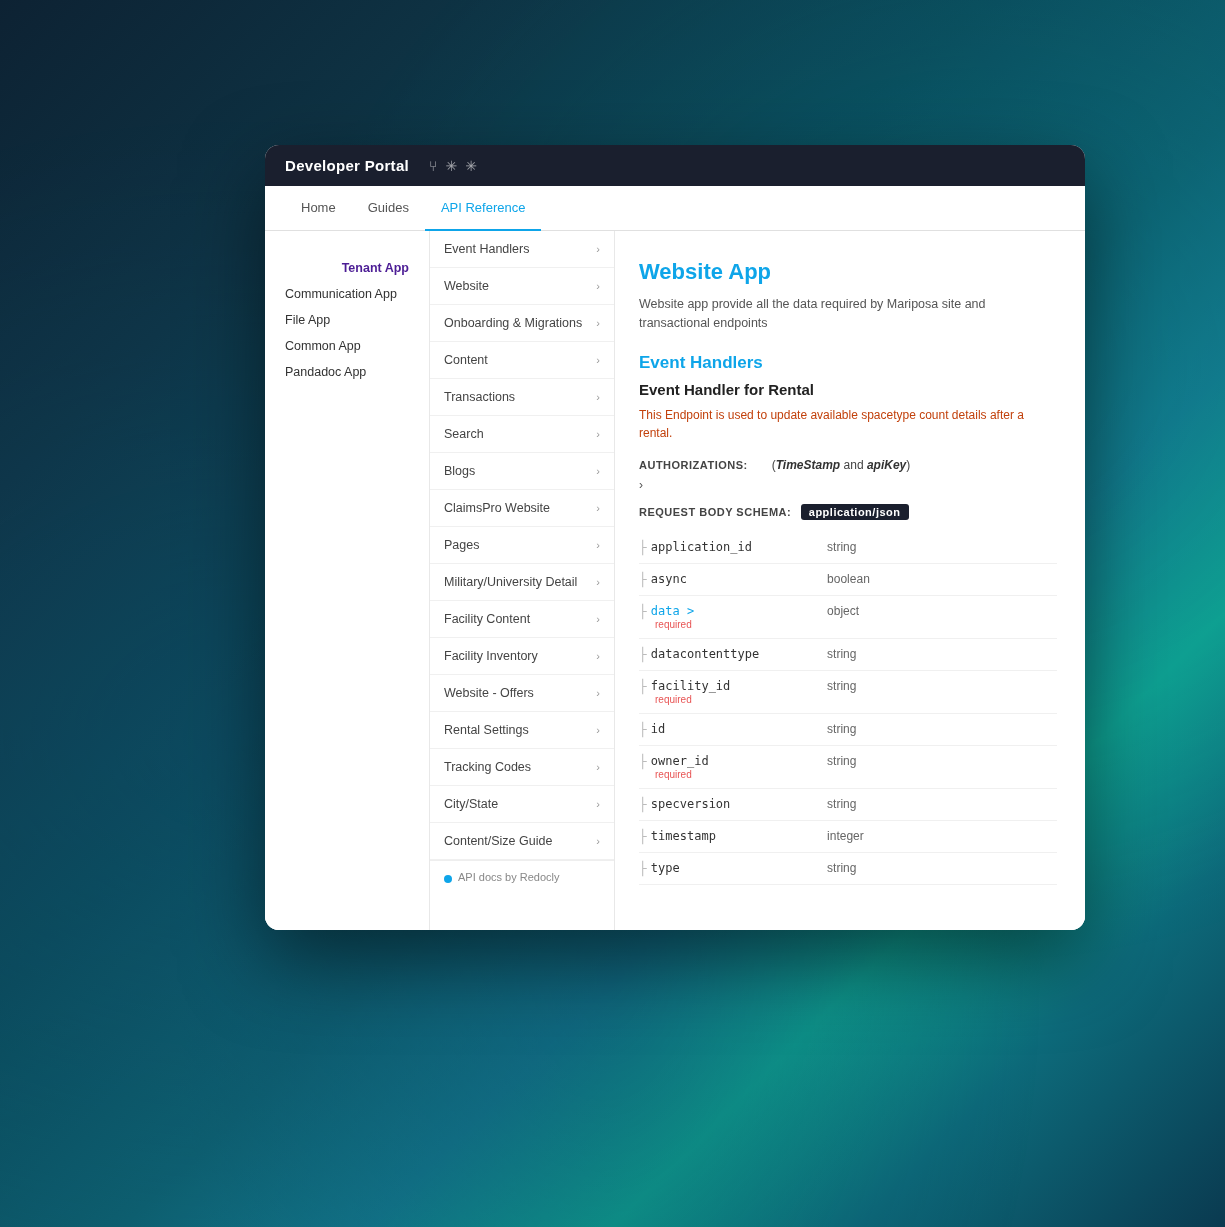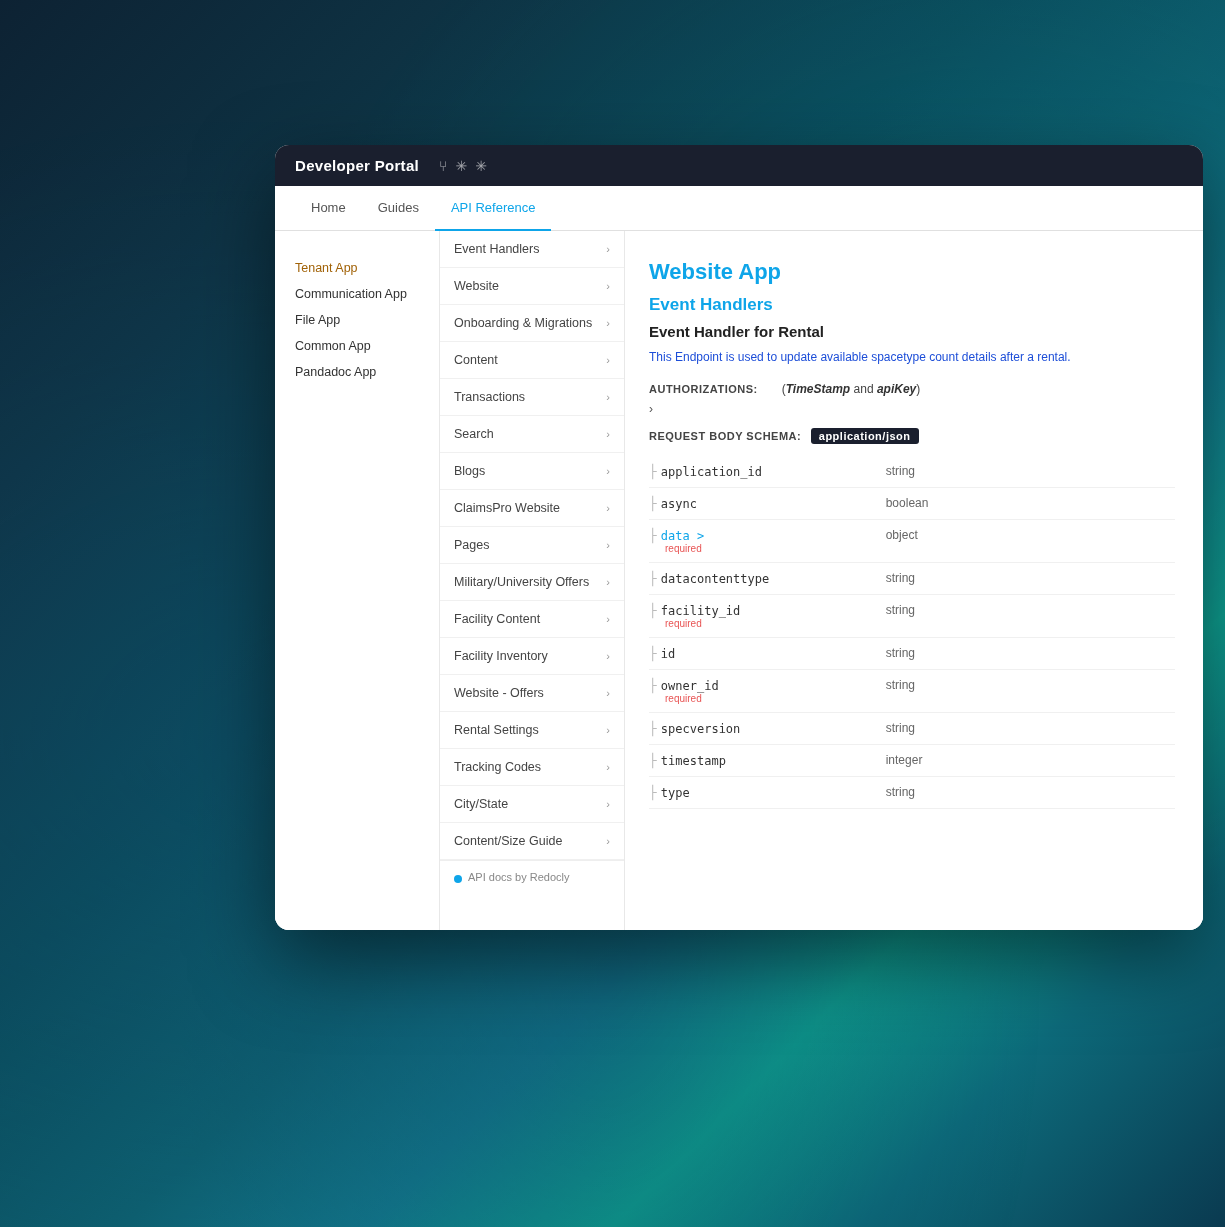--- a/index.html
+++ b/index.html
@@ -29,22 +29,22 @@
       background:
         radial-gradient(ellipse at 20% 60%, rgba(20,80,120,0.6) 0%, transparent 60%),
         radial-gradient(ellipse at 80% 30%, rgba(10,150,160,0.4) 0%, transparent 50%),
         radial-gradient(ellipse at 50% 80%, rgba(5,50,80,0.7) 0%, transparent 50%);
     }
 
     
     .browser-window {
       position: absolute;
       top: 145px;
-      left: 275px;
-      width: 928px;
+      left: 265px;
+      width: 820px;
       height: 785px;
       background: #f5f5f5;
       border-radius: 14px;
       box-shadow: 0 30px 80px rgba(0,0,0,0.5);
       overflow: hidden;
       display: flex;
       flex-direction: column;
     }
 
     
@@ -119,22 +119,23 @@
     }
 
     .sidebar-item {
       font-size: 12.5px;
       padding: 6px 4px;
       cursor: pointer;
       color: #333;
     }
 
     .sidebar-item.active {
-      color: #a16207;
-      font-weight: 400;
+      color: #4c1d95;
+      font-weight: 700;
+      text-align: right;
     }
 
     
     .middle-nav {
       width: 185px;
       background: #ffffff;
       flex-shrink: 0;
       overflow-y: auto;
       border-right: 1px solid #e8e8e8;
     }
@@ -204,21 +205,21 @@
 
     .subsection-title {
       font-size: 15px;
       font-weight: 600;
       color: #222;
       margin-bottom: 8px;
     }
 
     .subsection-desc {
       font-size: 12px;
-      color: #1d4ed8;
+      color: #c2410c;
       line-height: 1.5;
       margin-bottom: 16px;
     }
 
     .auth-row {
       display: flex;
       align-items: center;
       gap: 24px;
       margin-bottom: 6px;
     }
@@ -381,21 +382,21 @@
       </div>
       <div class="middle-nav-item">
         <span>ClaimsPro Website</span>
         <span class="chevron">›</span>
       </div>
       <div class="middle-nav-item">
         <span>Pages</span>
         <span class="chevron">›</span>
       </div>
       <div class="middle-nav-item">
-        <span>Military/University Offers</span>
+        <span>Military/University Detail</span>
         <span class="chevron">›</span>
       </div>
       <div class="middle-nav-item">
         <span>Facility Content</span>
         <span class="chevron">›</span>
       </div>
       <div class="middle-nav-item">
         <span>Facility Inventory</span>
         <span class="chevron">›</span>
       </div>
@@ -420,20 +421,21 @@
         <span class="chevron">›</span>
       </div>
       <div class="redocly-footer">
         <span class="redocly-dot"></span>
         <span>API docs by Redocly</span>
       </div>
     </div>
 
     <div class="right-panel">
       <div class="app-title">Website App</div>
+      <div class="app-description">Website app provide all the data required by Mariposa site and transactional endpoints</div>
 
       <div class="section-title">Event Handlers</div>
       <div class="subsection-title">Event Handler for Rental</div>
       <div class="subsection-desc">This Endpoint is used to update available spacetype count details after a rental.</div>
 
       <div class="auth-row">
         <span class="auth-label">AUTHORIZATIONS:</span>
         <span class="auth-value">
           (<span class="auth-code">TimeStamp</span>
           and

